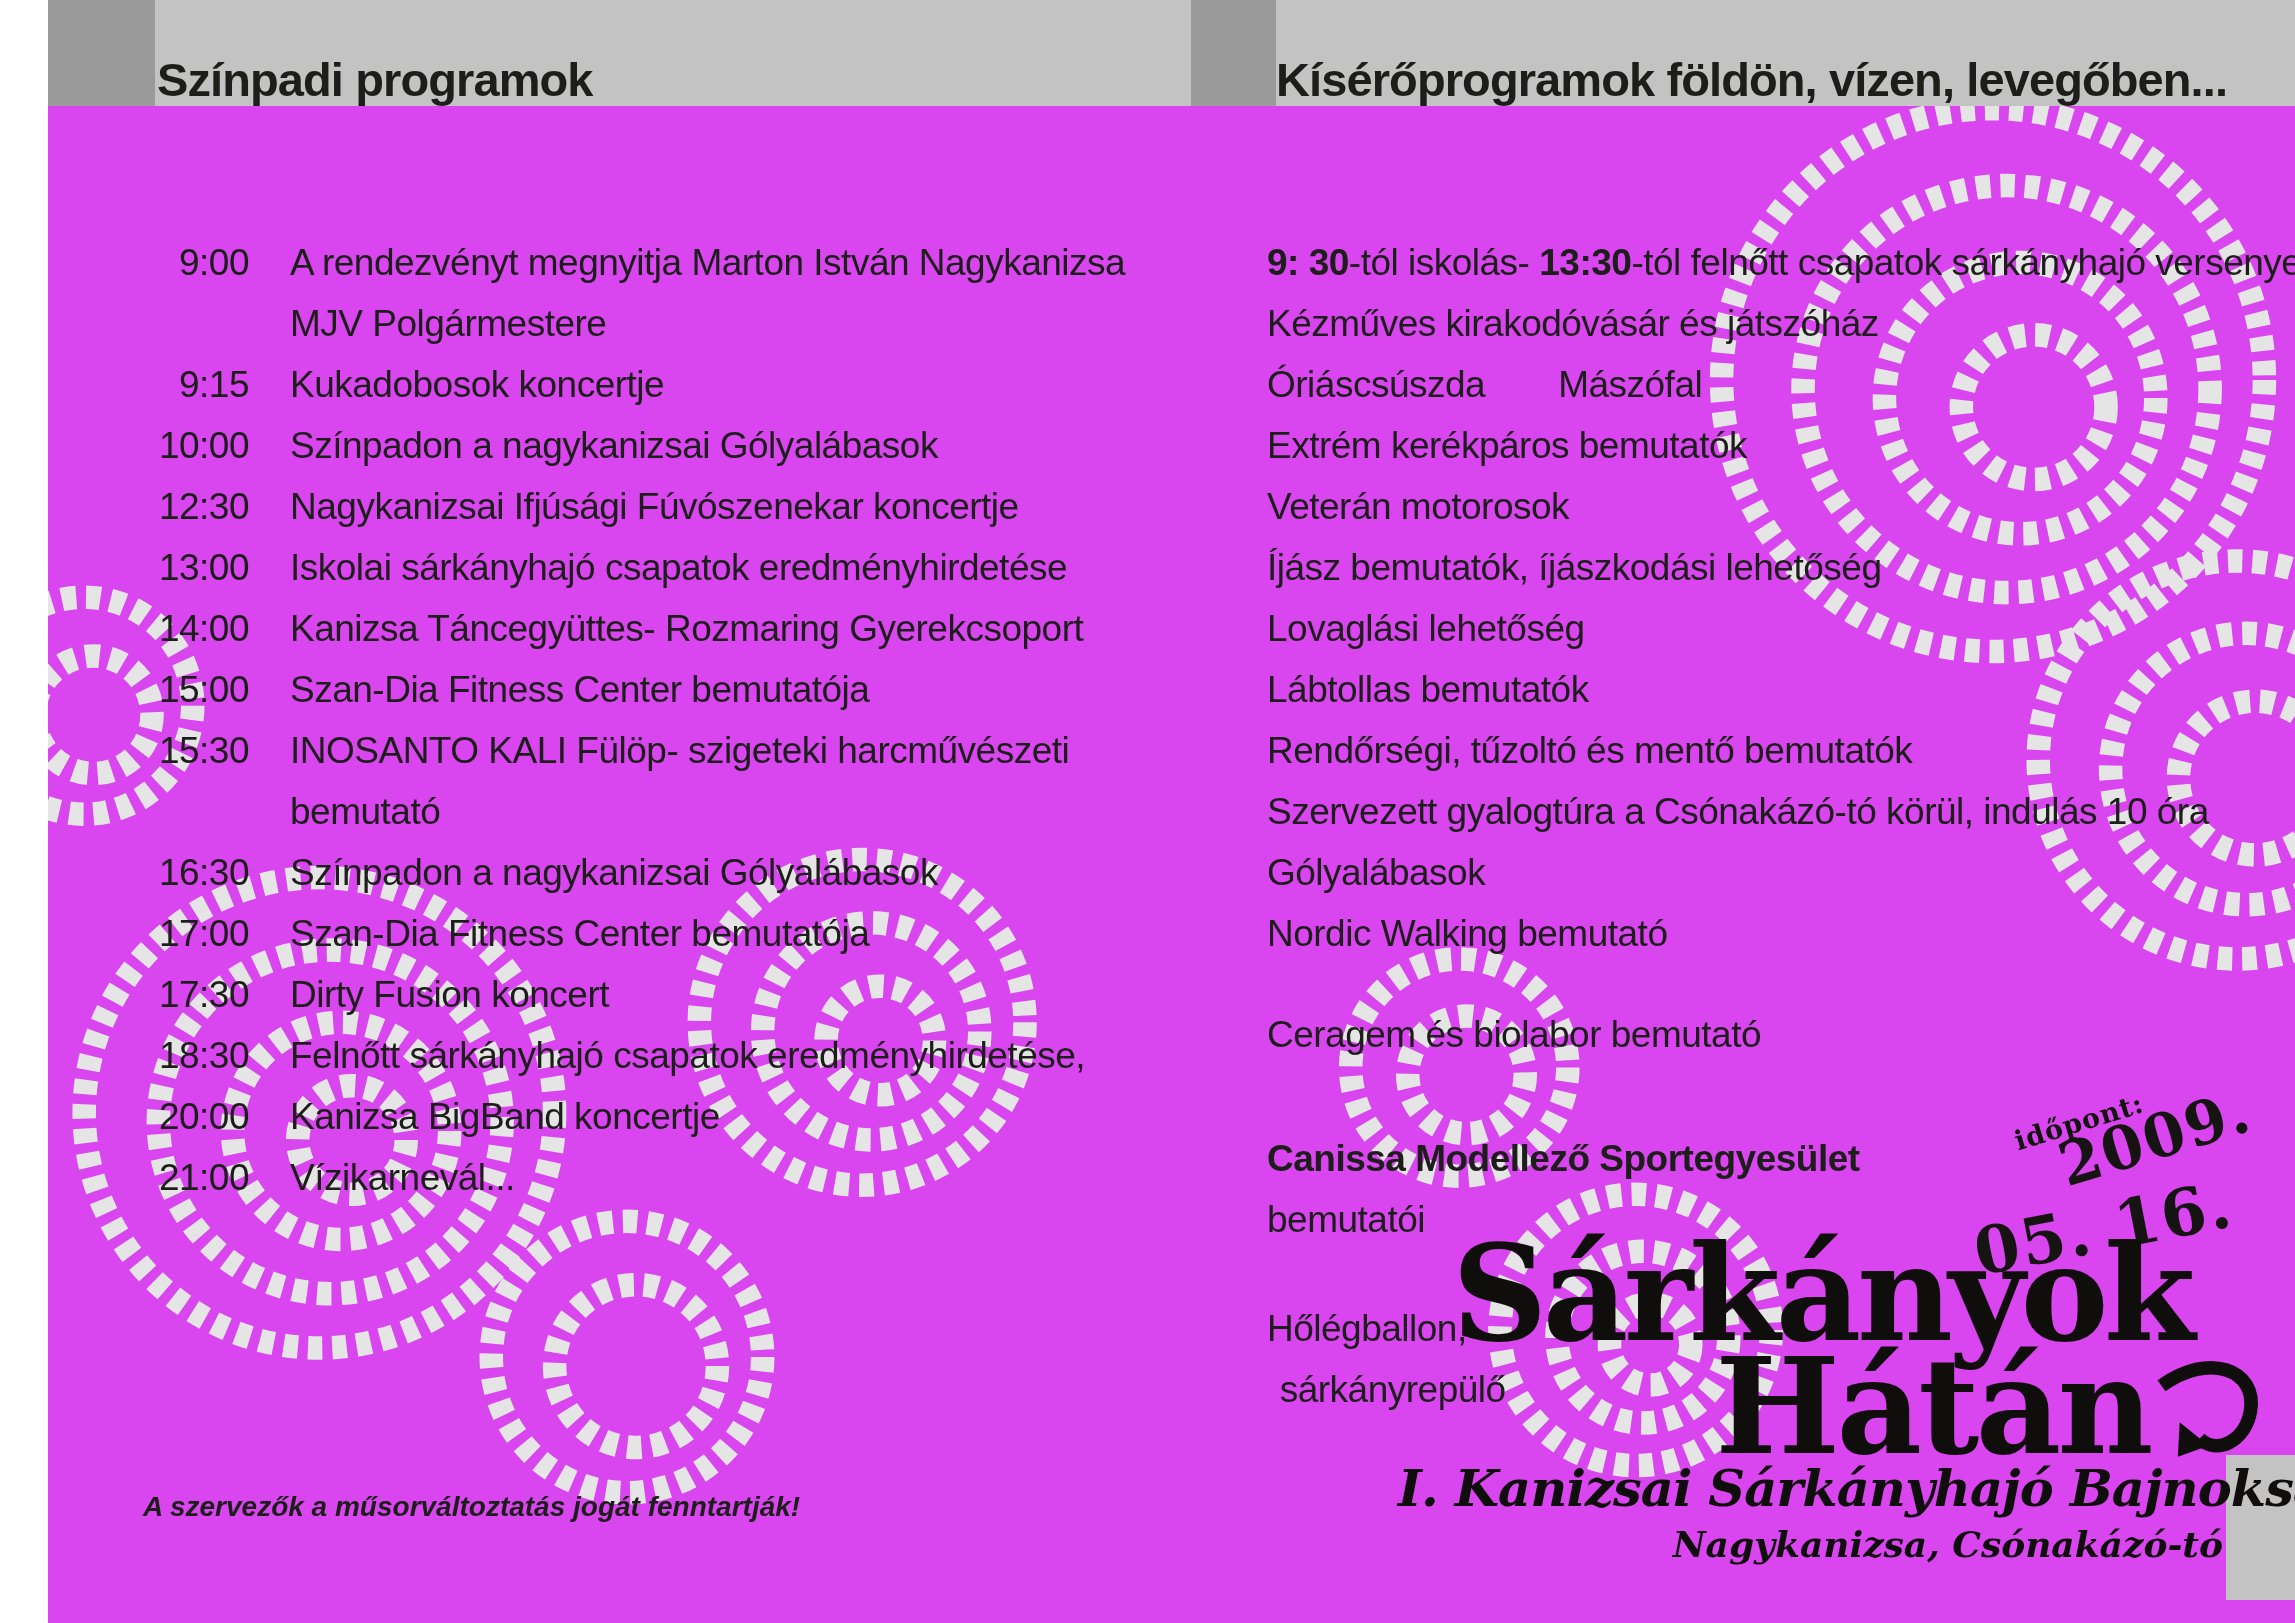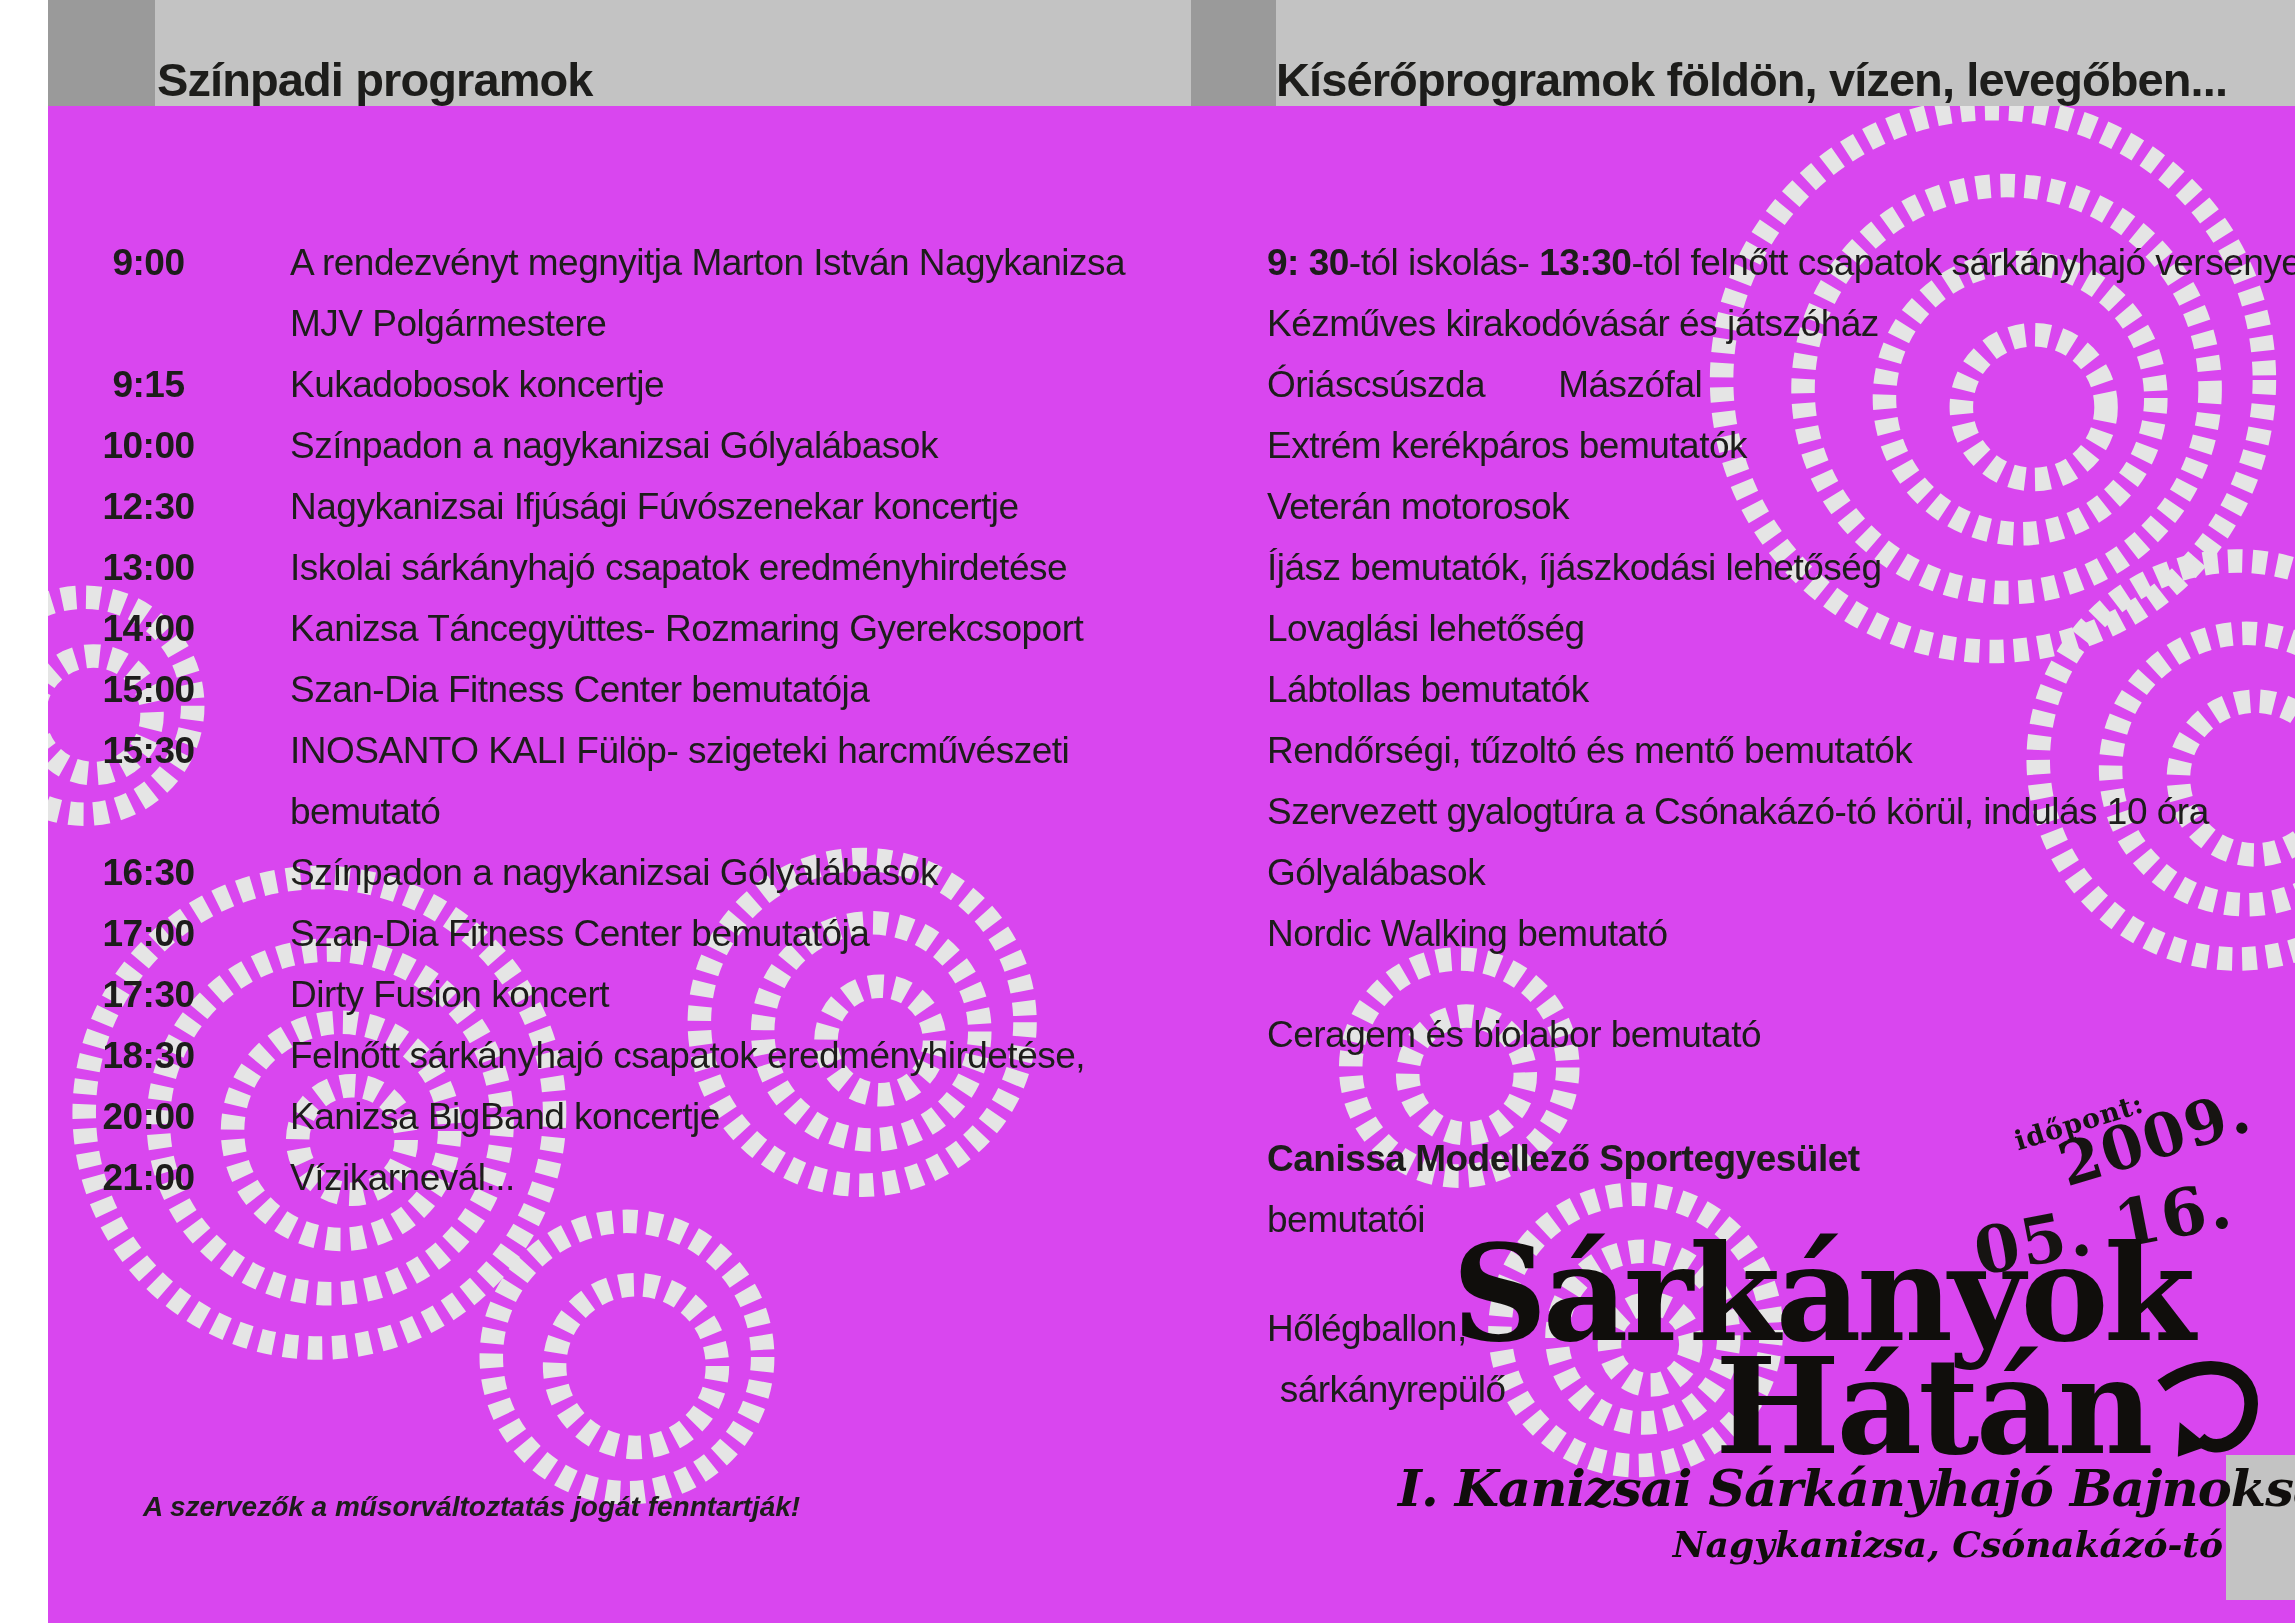--- a/index.html
+++ b/index.html
@@ -16,21 +16,21 @@
   .corner-block.right{left:1143px;width:85px;}
   .page-title{
     position:absolute;top:52px;z-index:3;margin:0;
     font-size:47px;font-weight:bold;letter-spacing:-0.9px;color:#1d1d1b;
   }
   .page-title.left{left:109px;}
   .page-title.right{left:1228px;}
 
   .schedule{position:absolute;left:0;top:232px;width:1148px;z-index:3;}
   .srow{display:flex;align-items:baseline;height:61px;line-height:61px;font-size:37px;letter-spacing:-0.5px;}
-  .srow .time{display:inline-block;width:201px;text-align:center;font-weight:bold;flex:0 0 auto;}
+  .srow .time{display:inline-block;width:201px;text-align:right;font-weight:normal;flex:0 0 auto;}
   .srow .desc{margin-left:41px;white-space:nowrap;}
 
   .side-list{position:absolute;left:1219px;top:232px;width:1049px;z-index:3;}
   .rline{height:61px;line-height:61px;font-size:37px;letter-spacing:-0.5px;white-space:pre;}
   .rline.g1{margin-top:40px;}
   .rline.g2{margin-top:63px;font-weight:bold;}
   .rline.g3{margin-top:48px;}
   .rline.ind{padding-left:12.7px;}
   .bold{font-weight:bold;}
 

